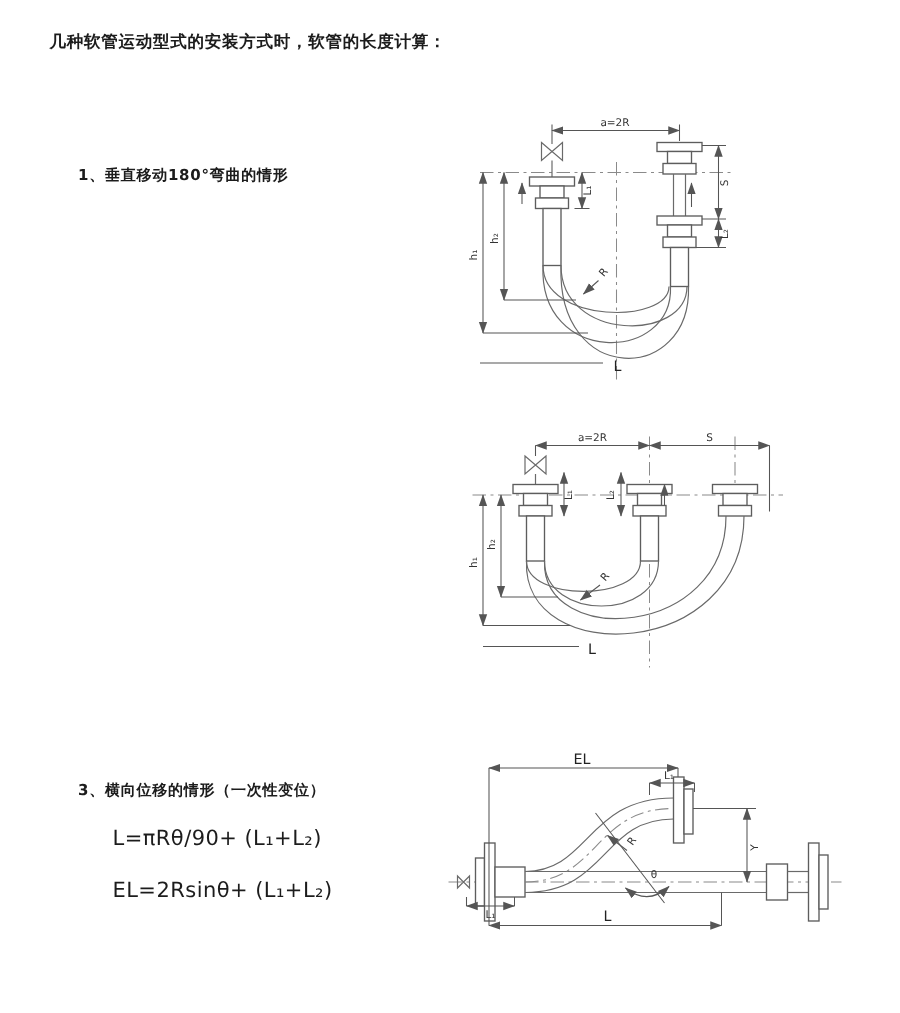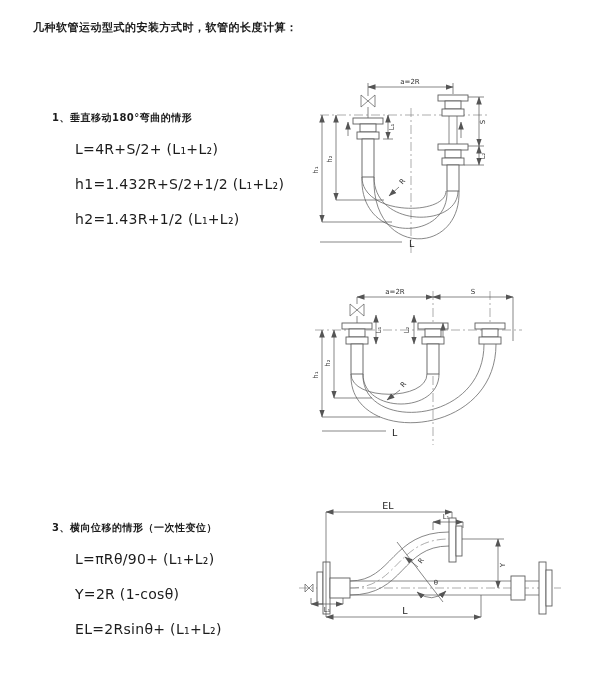--- a/index.html
+++ b/index.html
@@ -23,35 +23,29 @@
   .lbl{font-family:"DejaVu Sans",sans-serif;font-size:7px;fill:#333;}
   .lbl2{font-family:"DejaVu Sans",sans-serif;font-size:9.5px;fill:#222;}
 </style>
 </head>
 <body>
 
 <div class="page-title">几种软管运动型式的安装方式时，软管的长度计算：</div>
 
 <div class="section" id="section-1">
   <div class="sec-heading">1、垂直移动180°弯曲的情形</div>
-  <div class="formulas">
-    <div class="formula-line">L=4R+S/2+ (L₁+L₂)</div>
-    <div class="formula-line">h1=1.432R+S/2+1/2 (L₁+L₂)</div>
-    <div class="formula-line">h2=1.43R+1/2 (L₁+L₂)</div>
-  </div>
 </div>
 
 <div class="section" id="section-2">
 </div>
 
 <div class="section" id="section-3">
   <div class="sec-heading">3、横向位移的情形（一次性变位）</div>
   <div class="formulas">
     <div class="formula-line">L=πRθ/90+ (L₁+L₂)</div>
-    <div class="formula-line">Y=2R (1-cosθ)</div>
     <div class="formula-line">EL=2Rsinθ+ (L₁+L₂)</div>
   </div>
 </div>
 
 <div class="diagram" id="diagram-1">
 <svg width="285" height="190" viewBox="0 0 285 190">
   <defs>
     <marker id="ar1" viewBox="0 0 8 8" refX="7.5" refY="4" markerWidth="8" markerHeight="8" orient="auto-start-reverse" markerUnits="userSpaceOnUse">
       <path d="M0,1.2 L8,4 L0,6.8 z" fill="#555"></path>
     </marker>

